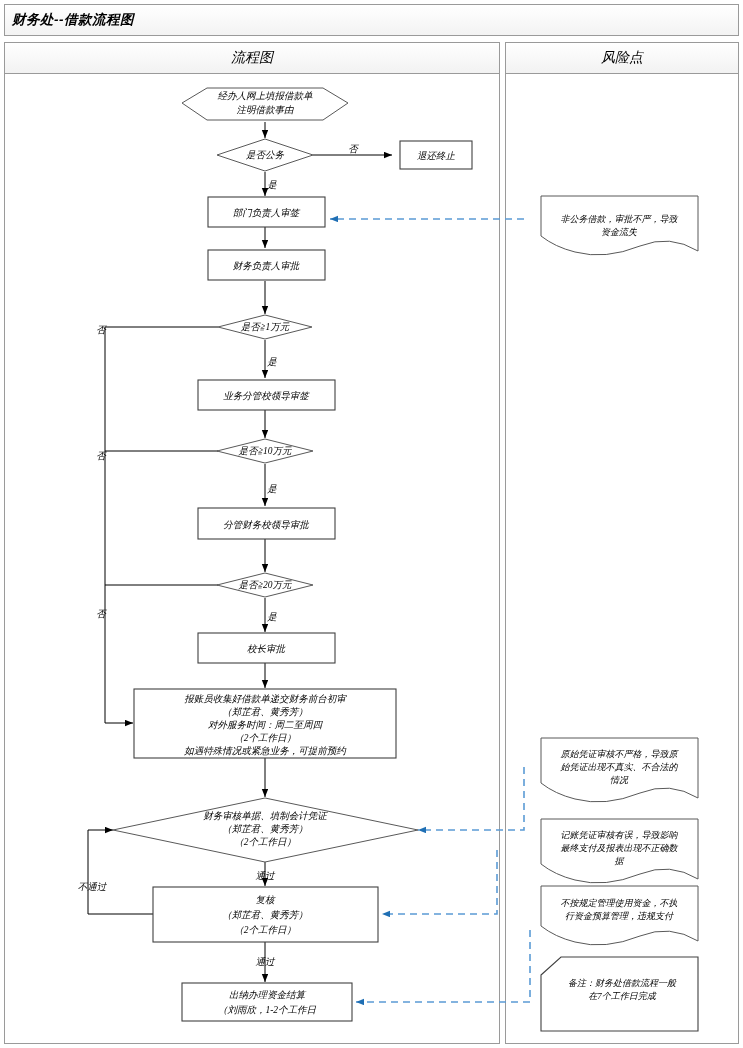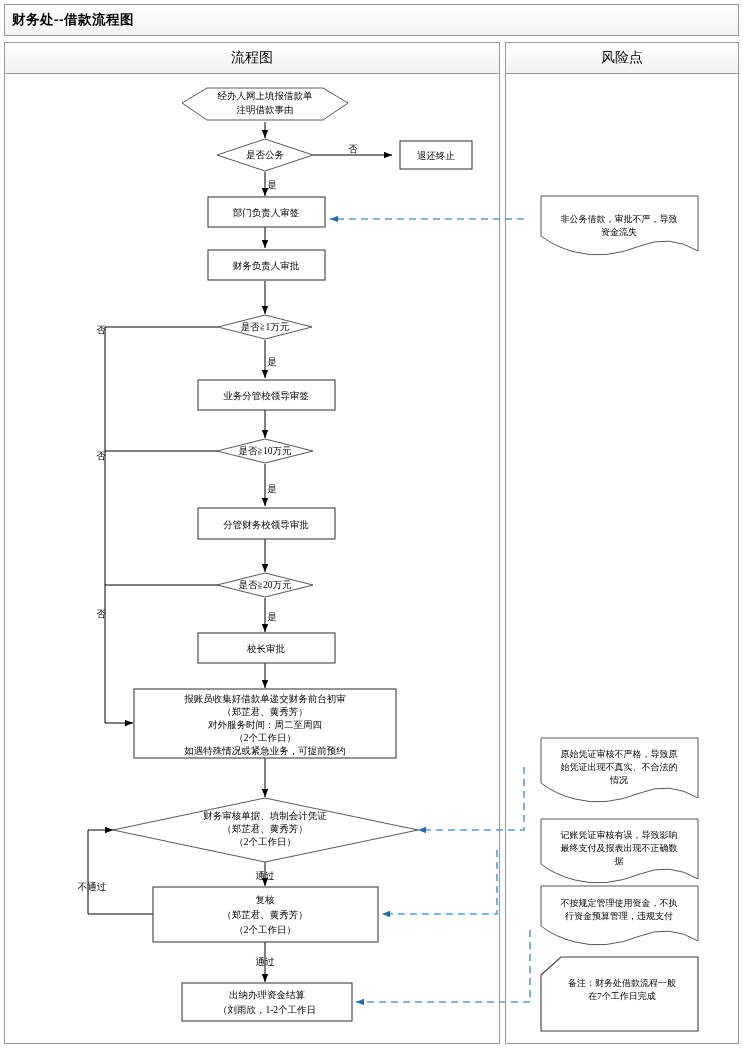--- a/index.html
+++ b/index.html
@@ -2,21 +2,21 @@
 <html><head>
 <meta charset="utf-8">
 <style>
   html,body{margin:0;padding:0;background:#ffffff;}
   body{
     width:743px;height:1048px;
     font-family:"Liberation Serif","DejaVu Serif",serif;
     color:#000;
     overflow:hidden;
   }
-  .page{position:relative;width:743px;height:734px;box-sizing:border-box;}
+  .page{position:relative;width:743px;height:734px;box-sizing:border-box;font-style:italic;}
 
   
   .title-bar{
     position:absolute;left:4px;top:4px;width:735px;height:32px;
     box-sizing:border-box;
     border:1px solid #9a9a9a;
     background:linear-gradient(#ffffff,#f3f3f3);
     display:flex;align-items:center;
   }
   .title-text{

